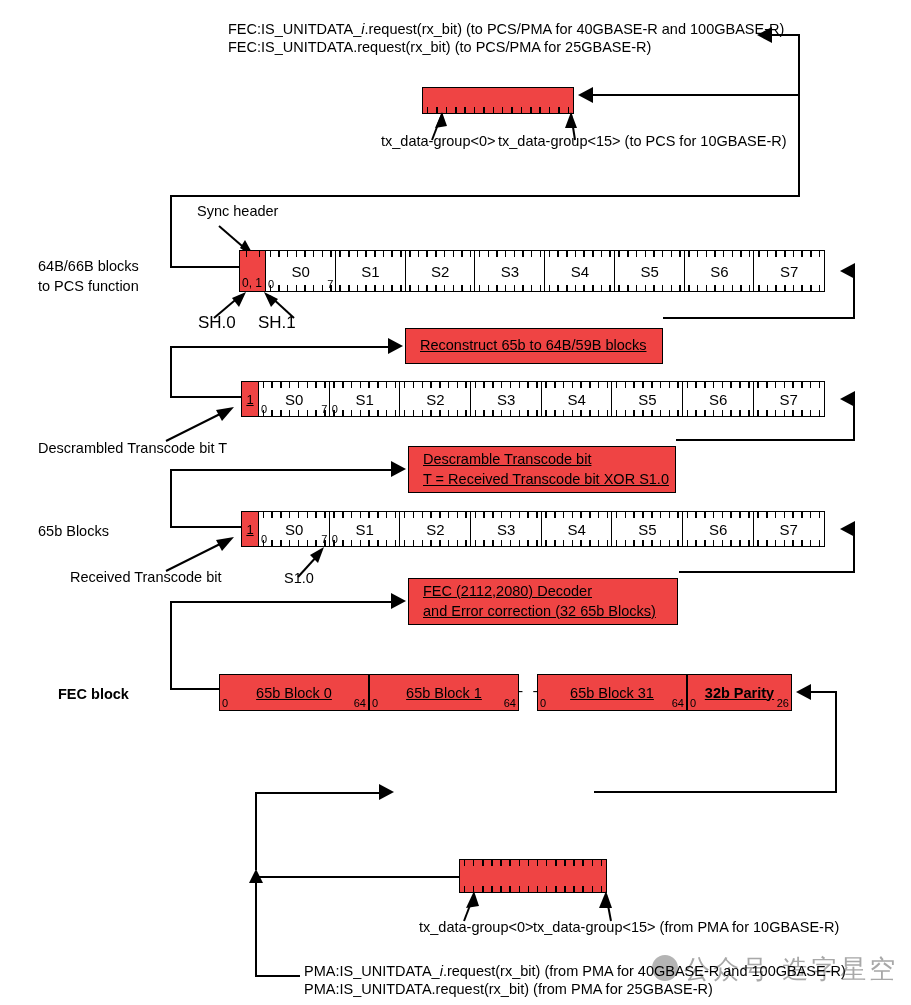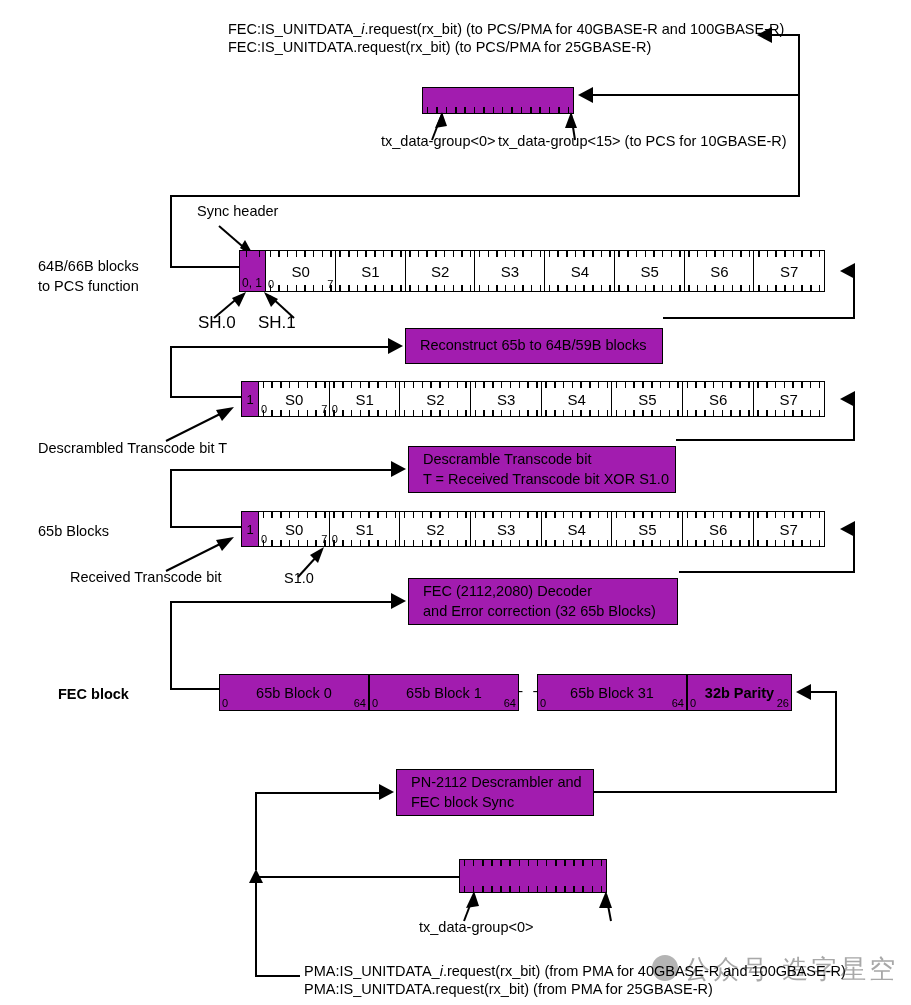--- a/index.html
+++ b/index.html
@@ -3,22 +3,22 @@
 <meta charset="utf-8">
 <style>
   html,body{margin:0;padding:0;background:#ffffff;}
   body{width:911px;height:1005px;position:relative;overflow:hidden;
        font-family:"Liberation Sans",sans-serif;color:#000;}
   .stage{position:absolute;left:0;top:0;width:911px;height:1005px;}
   .txt{position:absolute;white-space:nowrap;line-height:1.25;}
   .ln{position:absolute;background:#000;}
   .hl{height:1.6px;}
   .vl{width:1.6px;}
-  .box{position:absolute;border:1.6px solid #000;box-sizing:border-box;background:#a21caf;
-       display:flex;align-items:center;}
+  .box{position:absolute;border:1.6px solid #000;box-sizing:border-box;background:#ef4444;
+       display:flex;align-items:center;text-decoration:underline;}
   .proc{padding-left:14px;font-size:14.5px;line-height:1.35;}
   .cellrow{position:absolute;display:flex;box-sizing:border-box;}
   .cell{position:relative;border:1.6px solid #000;box-sizing:border-box;
         margin-left:-1.6px;display:flex;align-items:center;justify-content:center;
         font-size:15px;background:#fff;}
   .cell:first-child{margin-left:0;}
   .tickt,.tickb{position:absolute;left:0;right:0;height:7px;overflow:hidden;
         display:flex;justify-content:space-around;pointer-events:none;}
   .tickt{top:0;align-items:flex-start;}
   .tickb{bottom:0;align-items:flex-end;}
@@ -758,26 +758,20 @@
 
   <div class="lbl" style="left:58px;top:686px;font-weight:bold;">FEC block</div>
   <div class="hl ln" style="left:170px;top:688px;width:50px;"></div>
 
   <div class="dash" style="left:513px;top:681px;">– –</div>
   <div class="arrowL" style="left:796px;top:684px;"></div>
   <div class="vl ln" style="left:835px;top:691px;height:101px;"></div>
   <div class="hl ln" style="left:809px;top:691px;width:28px;"></div>
   <div class="hl ln" style="left:594px;top:791px;width:243px;"></div>
 
-  <div class="box proc" style="left:396px;top:769px;width:198px;height:47px;">
-    <div>
-      <div>PN-2112 Descrambler and</div>
-      <div>FEC block Sync</div>
-    </div>
-  </div>
   <div class="arrowR" style="left:379px;top:784px;"></div>
   <div class="hl ln" style="left:255px;top:792px;width:126px;"></div>
   <div class="vl ln" style="left:255px;top:792px;height:78px;"></div>
 
   <div class="arrowU" style="left:249px;top:869px;"></div>
   <div class="vl ln" style="left:255px;top:882px;height:94px;"></div>
   <div class="hl ln" style="left:255px;top:975px;width:45px;"></div>
 
   <div class="hl ln" style="left:255px;top:876px;width:205px;"></div>
 
@@ -823,20 +817,21 @@
   <svg class="thinarrow" style="left:452px;top:891px;width:40px;height:32px;" viewBox="0 0 40 32">
     <path d="M22,4 L12,30" stroke="#000" stroke-width="2" fill="none"></path>
     <path d="M22,0 L14,17 L27,15 Z" fill="#000"></path>
   </svg>
   <svg class="thinarrow" style="left:590px;top:891px;width:40px;height:32px;" viewBox="0 0 40 32">
     <path d="M16,4 L21,30" stroke="#000" stroke-width="2" fill="none"></path>
     <path d="M16,0 L9,17 L22,17 Z" fill="#000"></path>
   </svg>
 
   <div class="lbl" style="left:419px;top:919px;">tx_data-group&lt;0&gt;</div>
+  <div class="lbl" style="left:533px;top:919px;">tx_data-group&lt;15&gt; (from PMA for 10GBASE-R)</div>
 
   <div class="wmdot" style="left:652px;top:955px;"></div>
   <div class="wm" style="left:684px;top:952px;">公众号 造字星空</div>
 
   <div class="txt" style="left:304px;top:962px;font-size:14.5px;">
     <div><span>PMA:IS_UNITDATA_</span><span class="ital">i</span><span>.request(rx_bit) (from PMA for 40GBASE-R and 100GBASE-R)</span></div>
     <div>PMA:IS_UNITDATA.request(rx_bit) (from PMA for 25GBASE-R)</div>
   </div>
 
 <div class="box" style="left: 219px; top: 674px; width: 150px; height: 37px; justify-content: center;">

